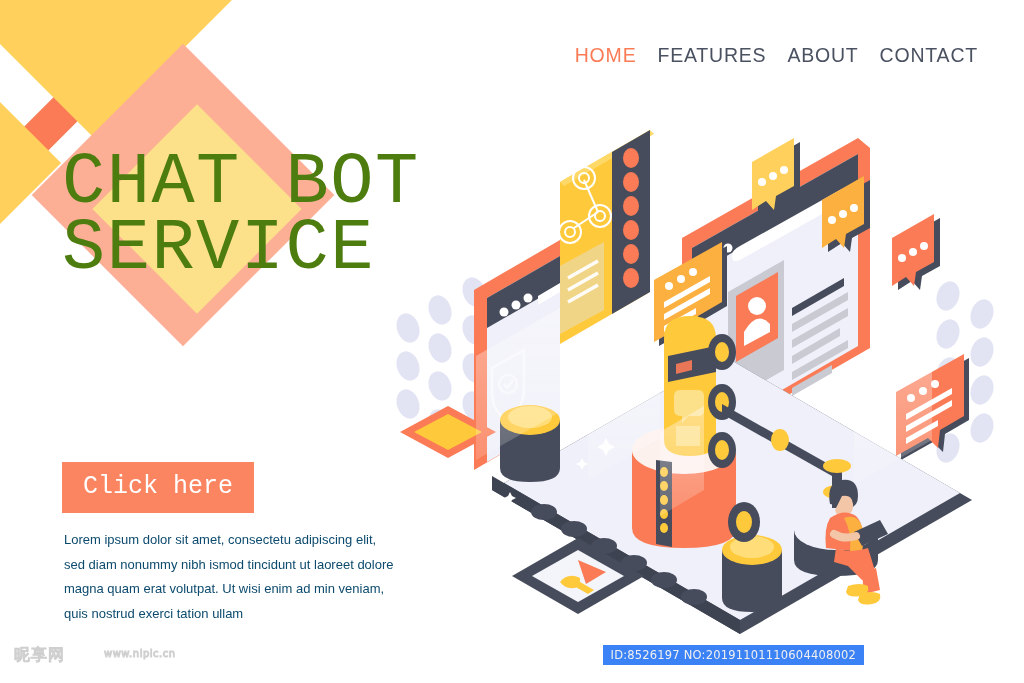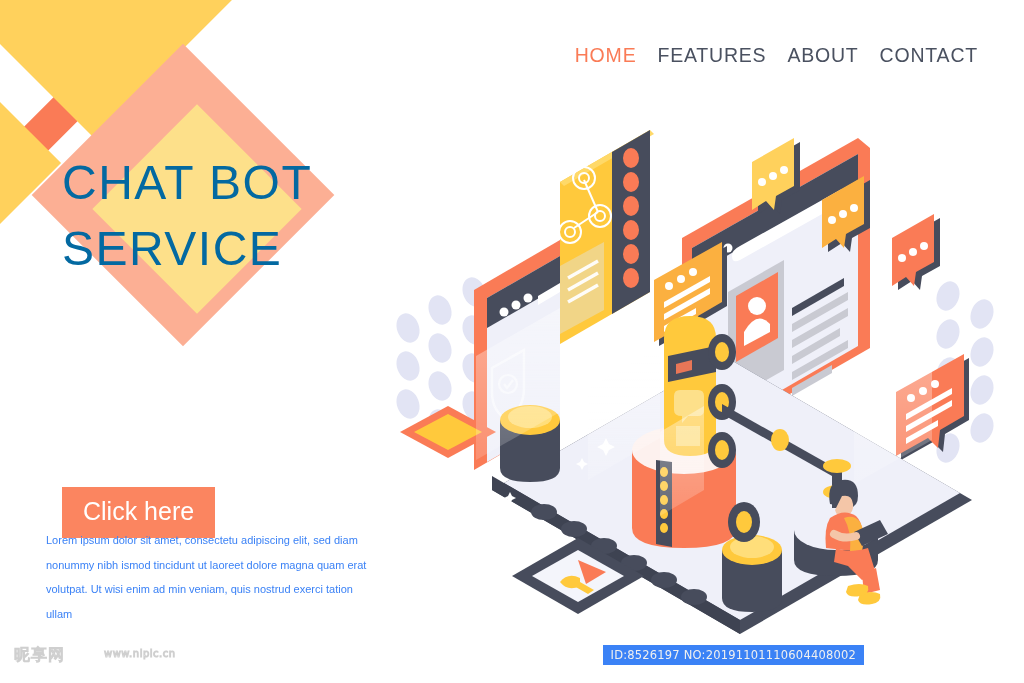--- a/index.html
+++ b/index.html
@@ -57,35 +57,34 @@
   .nav-link {
     font-size: 19.5px; letter-spacing: 0.8px;
     color: #4A5160; text-decoration: none; white-space: nowrap;
     cursor: pointer;
   }
   .nav-link.active { color: #FA7B56; }
 
   
   .hero { position: absolute; left: 62px; top: 150px; z-index: 15; }
   .hero-title {
-    font-size: 48px; line-height: 66px; letter-spacing: 1.5px;
-    color: #0369a1; font-weight: normal; white-space: pre-line;
+    font-size: 72px; line-height: 66px; letter-spacing: 1.5px;
+    color: #4d7c0f; font-weight: normal; white-space: pre-line; font-family: Liberation Mono, monospace;
   }
   .cta {
     position: absolute; left: 62px; top: 462px; z-index: 15;
     background: #FB8560; color: #fff;
     font-size: 25px; line-height: 1;
     padding: 12px 21px 14px 21px;
     border: none; cursor: pointer;
-    font-family: Liberation Sans, sans-serif;
-    margin-top: 25px;
+    font-family: Liberation Mono, monospace;
   }
   .hero-body {
-    position: absolute; left: 46px; top: 528px; width: 330px; z-index: 15;
-    font-size: 11px; line-height: 24.5px; color: #3b82f6;
+    position: absolute; left: 64px; top: 528px; width: 330px; z-index: 15;
+    font-size: 13px; line-height: 24.5px; color: #0c4a6e;
   }
 
   
   .illustration { position: absolute; left: 392px; top: 120px; width: 632px; height: 530px; z-index: 10; }
   .illustration svg { display: block; width: 100%; height: 100%; }
 
   
   .watermark-bar {
     position: absolute; left: 0; bottom: 8px; width: 872px; height: 38px;
     background: #ffffff; z-index: 40;

